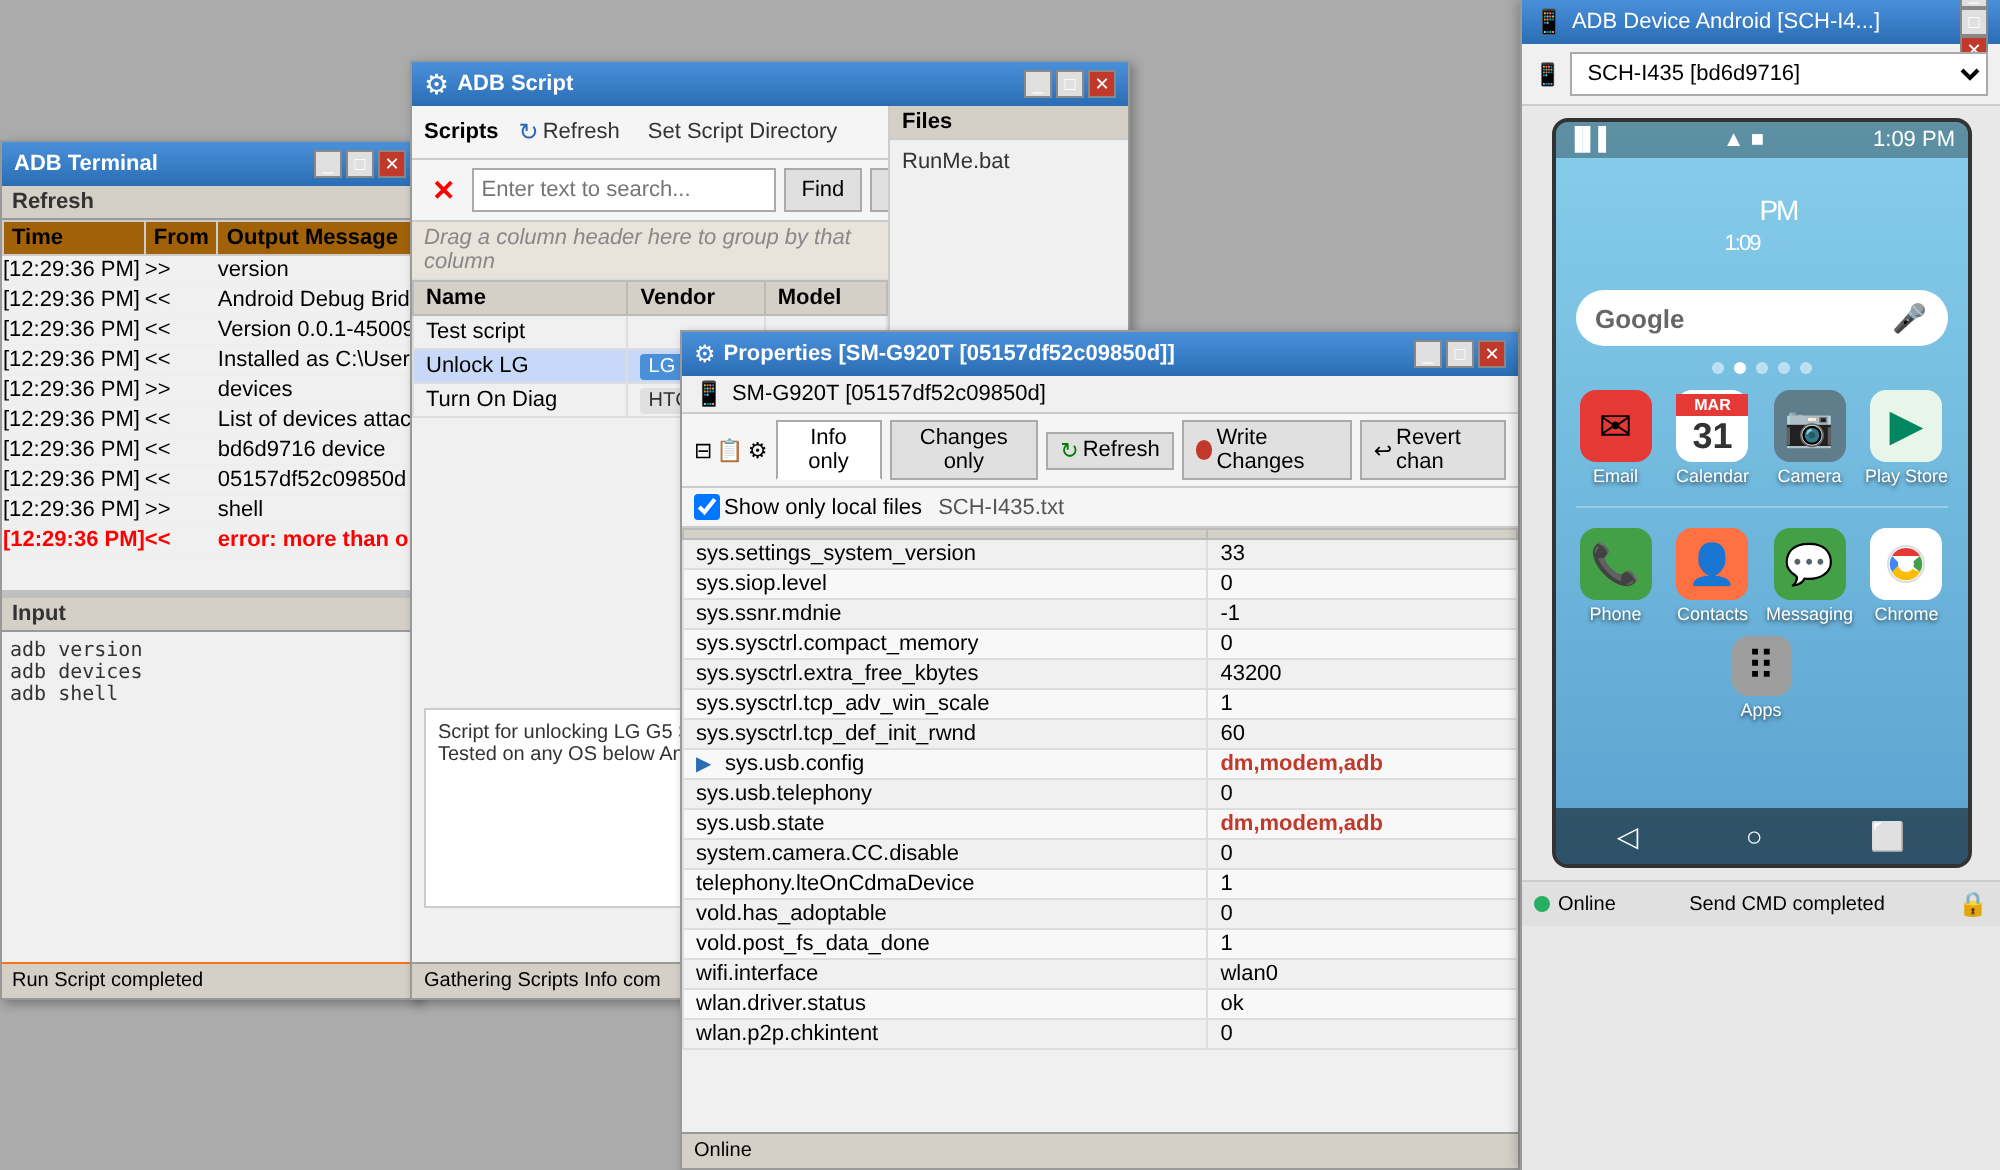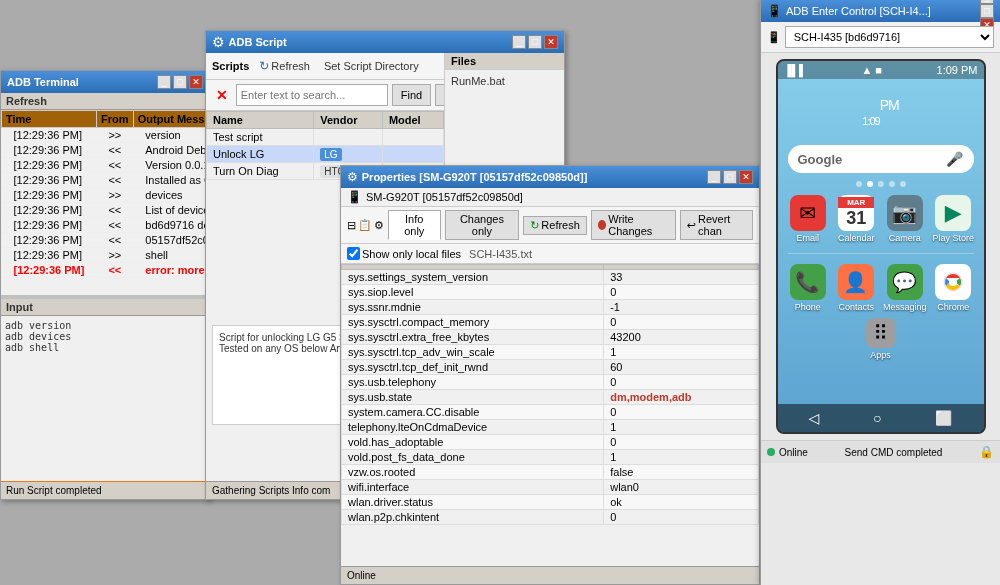--- a/index.html
+++ b/index.html
@@ -27,21 +27,21 @@
     .window-titlebar .title-text { font-size: 11px; font-weight: bold; }
     .window-titlebar .win-controls { display: flex; gap: 2px; }
     .win-btn { width: 14px; height: 14px; border: 1px solid #888; cursor: pointer; font-size: 9px; display: flex; align-items: center; justify-content: center; }
     .win-btn.close { background: #c0392b; color: white; }
     .win-btn.min { background: #e0e0e0; }
     .win-btn.max { background: #e0e0e0; }
 
     .section-header { background: #d4d0c8; padding: 2px 5px; font-weight: bold; border-bottom: 1px solid #999; color: #333; }
     .output-table { width: 100%; border-collapse: collapse; }
     .output-table th { background: #a16207; border: 1px solid #ccc; padding: 2px 4px; text-align: left; font-weight: bold; }
-    .output-table td { border-bottom: 1px solid #eee; padding: 1px 12px; vertical-align: top; white-space: nowrap; overflow: hidden; }
+    .output-table td { border-bottom: 1px solid #eee; padding: 1px 0; vertical-align: top; white-space: nowrap; overflow: hidden; }
     .output-scroll { height: 185px; overflow-y: auto; overflow-x: hidden; }
     .error-text { color: red; font-weight: bold; }
     .output-divider { height: 4px; background: #c0c0c0; cursor: ns-resize; }
     .input-area { padding: 4px; }
     .input-text { font-family: monospace; font-size: 10px; color: #333; white-space: pre; }
     .run-script-bar { position: absolute; bottom: 0; left: 0; right: 0; background: #d4d0c8; padding: 3px 5px; border-top: 1px solid #f97316; font-size: 10px; }
 
     
     .adb-script {
       position: absolute;
@@ -348,20 +348,21 @@
         <button class="toolbar-btn">
           <span>Set Script Directory</span>
         </button>
       </div>
       <div class="search-row">
         <span class="delete-btn">✕</span>
         <input class="search-input" type="text" placeholder="Enter text to search..." style="">
         <button class="find-btn">Find</button>
         <button class="clear-btn">Clear</button>
       </div>
+      <div class="group-header">Drag a column header here to group by that column</div>
       <div class="script-list-area">
         <table class="scripts-table">
           <thead>
             <tr>
               <th>Name</th>
               <th>Vendor</th>
               <th>Model</th>
             </tr>
           </thead>
           <tbody>
@@ -470,20 +471,24 @@
           </tr>
           <tr>
             <td>sys.sysctrl.tcp_adv_win_scale</td>
             <td>1</td>
           </tr>
           <tr>
             <td>sys.sysctrl.tcp_def_init_rwnd</td>
             <td>60</td>
           </tr>
           <tr>
+            <td><span class="expand-btn">▶ </span>sys.usb.config</td>
+            <td class="highlighted-val">dm,modem,adb</td>
+          </tr>
+          <tr>
             <td>sys.usb.telephony</td>
             <td>0</td>
           </tr>
           <tr>
             <td>sys.usb.state</td>
             <td class="highlighted-val">dm,modem,adb</td>
           </tr>
           <tr>
             <td>system.camera.CC.disable</td>
             <td>0</td>
@@ -492,24 +497,20 @@
             <td>telephony.lteOnCdmaDevice</td>
             <td>1</td>
           </tr>
           <tr>
             <td>vold.has_adoptable</td>
             <td>0</td>
           </tr>
           <tr>
             <td>vold.post_fs_data_done</td>
             <td>1</td>
-          </tr>
-          <tr>
-            <td>vzw.os.rooted</td>
-            <td>false</td>
           </tr>
           <tr>
             <td>wifi.interface</td>
             <td>wlan0</td>
           </tr>
           <tr>
             <td>wlan.driver.status</td>
             <td>ok</td>
           </tr>
           <tr>
@@ -519,21 +520,21 @@
         </tbody>
     </table>
   </div>
   <div class="props-status-bar">Online</div>
 </div>
 
 <div class="device-control">
   <div class="device-titlebar">
     <div style="display:flex;align-items:center;gap:4px;">
       <span style="font-size:12px;">📱</span>
-      <span class="title-text">ADB Enter Control [SCH-I4...]</span>
+      <span class="title-text">ADB Device Android [SCH-I4...]</span>
     </div>
     <div class="win-controls">
       <div class="win-btn min">_</div>
       <div class="win-btn max">□</div>
       <div class="win-btn close">✕</div>
     </div>
   </div>
   <div class="device-selector">
     <span>📱</span>
     <select class="device-dropdown">

